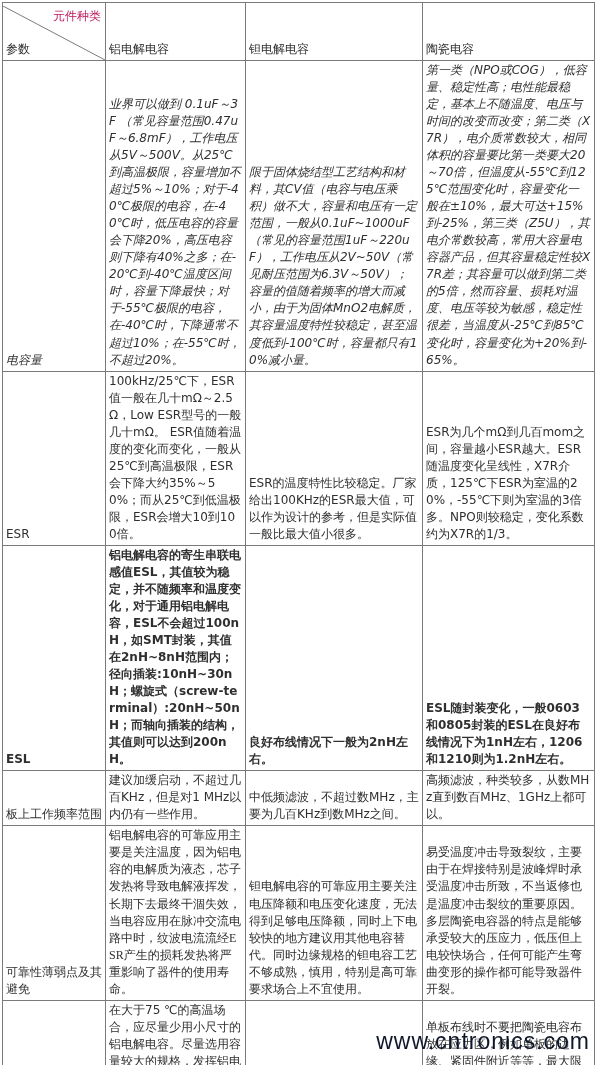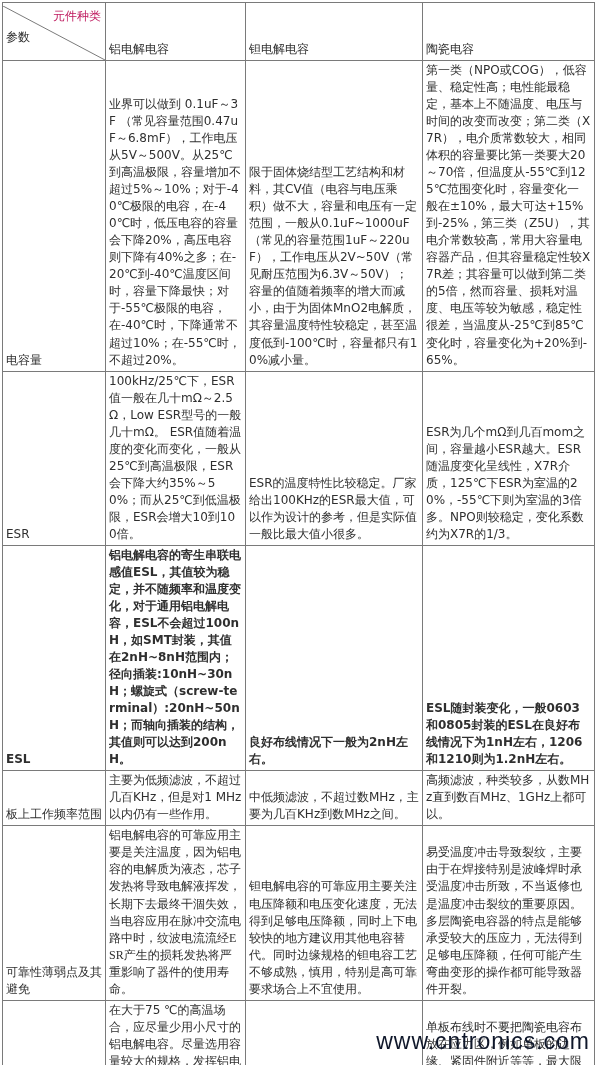--- a/index.html
+++ b/index.html
@@ -25,24 +25,24 @@
     color:#2f2f2f;
     word-break:break-all;
     overflow:hidden;
   }
   .cap-table td.col-label { padding-left:3px; }
   
   td.corner-cell { position:relative; padding:0; }
   .corner-wrap { position:relative; width:100%; height:54px; }
   .corner-wrap svg { position:absolute; left:0; top:0; width:100%; height:100%; }
   .corner-top { position:absolute; top:2px; right:4px; font-size:12px; color:#be185d; }
-  .corner-bottom { position:absolute; bottom:14px; left:3px; font-size:12px; color:#2f2f2f; }
+  .corner-bottom { position:absolute; bottom:2px; left:3px; font-size:12px; color:#2f2f2f; }
   
   tr.row-header td { height:54px; }
-  tr.row-0 td { height:292px; }
+  tr.row-0 td { height:292px;font-style:italic; }
   tr.row-1 td { height:146px; }
   tr.row-2 td { height:178px;font-weight:bold; }
   tr.row-3 td { height:48px; }
   tr.row-4 td { height:143px;font-family:Liberation Serif, serif; }
   tr.row-5 td { height:148px; }
   .watermark {
     position:absolute;
     right:10px;
     top:1028px;
     font-size:23px;
@@ -93,30 +93,30 @@
 
     <tr class="row-2">
       <td>ESL</td>
       <td>铝电解电容的寄生串联电感值ESL，其值较为稳定，并不随频率和温度变化，对于通用铝电解电容，ESL不会超过100nH，如SMT封装，其值在2nH~8nH范围内；径向插装:10nH~30nH；螺旋式（screw-terminal）:20nH~50nH；而轴向插装的结构，其值则可以达到200nH。</td>
       <td>良好布线情况下一般为2nH左右。</td>
       <td>ESL随封装变化，一般0603和0805封装的ESL在良好布线情况下为1nH左右，1206和1210则为1.2nH左右。</td>
     </tr>
 
     <tr class="row-3">
       <td>板上工作频率范围</td>
-      <td>主要为低频滤波，不超过几百KHz，但是对1 MHz以内仍有一些作用。</td>
+      <td>建议加缓启动，不超过几百KHz，但是对1 MHz以内仍有一些作用。</td>
       <td>中低频滤波，不超过数MHz，主要为几百KHz到数MHz之间。</td>
       <td>高频滤波，种类较多，从数MHz直到数百MHz、1GHz上都可以。</td>
     </tr>
 
     <tr class="row-4">
       <td>可靠性薄弱点及其避免</td>
       <td>铝电解电容的可靠应用主要是关注温度，因为铝电容的电解质为液态，芯子发热将导致电解液挥发，长期下去最终干涸失效，当电容应用在脉冲交流电路中时，纹波电流流经ESR产生的损耗发热将严重影响了器件的使用寿命。</td>
       <td>钽电解电容的可靠应用主要关注电压降额和电压变化速度，无法得到足够电压降额，同时上下电较快的地方建议用其他电容替代。同时边缘规格的钽电容工艺不够成熟，慎用，特别是高可靠要求场合上不宜使用。</td>
-      <td>易受温度冲击导致裂纹，主要由于在焊接特别是波峰焊时承受温度冲击所致，不当返修也是温度冲击裂纹的重要原因。多层陶瓷电容器的特点是能够承受较大的压应力，无法得到足够电压降额，任何可能产生弯曲变形的操作都可能导致器件开裂。</td>
+      <td>易受温度冲击导致裂纹，主要由于在焊接特别是波峰焊时承受温度冲击所致，不当返修也是温度冲击裂纹的重要原因。多层陶瓷电容器的特点是能够承受较大的压应力，低压但上电较快场合，任何可能产生弯曲变形的操作都可能导致器件开裂。</td>
     </tr>
 
     <tr class="row-5">
       <td>使用建议</td>
       <td>在大于75 ℃的高温场合，应尽量少用小尺寸的铝电解电容。尽量选用容量较大的规格，发挥铝电解电容的优势。适宜用于工频的整流平滑滤波、开关电源输入滤波和低频开关电源的输出滤波等，不推荐用于高频开关电源的输出滤波。</td>
       <td>15V以上直流电压的滤波不建议使用钽电容，特别是在上电较快的电源输入口处。低压但上电较快场合，建议加缓启动。高温会增加钽电容失效的概率，因此高温应用中需要增加电压降额。</td>
       <td>单板布线时不要把陶瓷电容布放在应力区，例如单板的边缘、紧固件附近等等，最大限度地使多层陶瓷电容器避开在工艺过程中可能产生较大机械应力的区域。除了NPO电容比较稳定外，X7R电容和Z5U电容（或Y5V）容量具有随温度和偏压变化的特性。</td>
     </tr>
   </tbody>
 </table>

